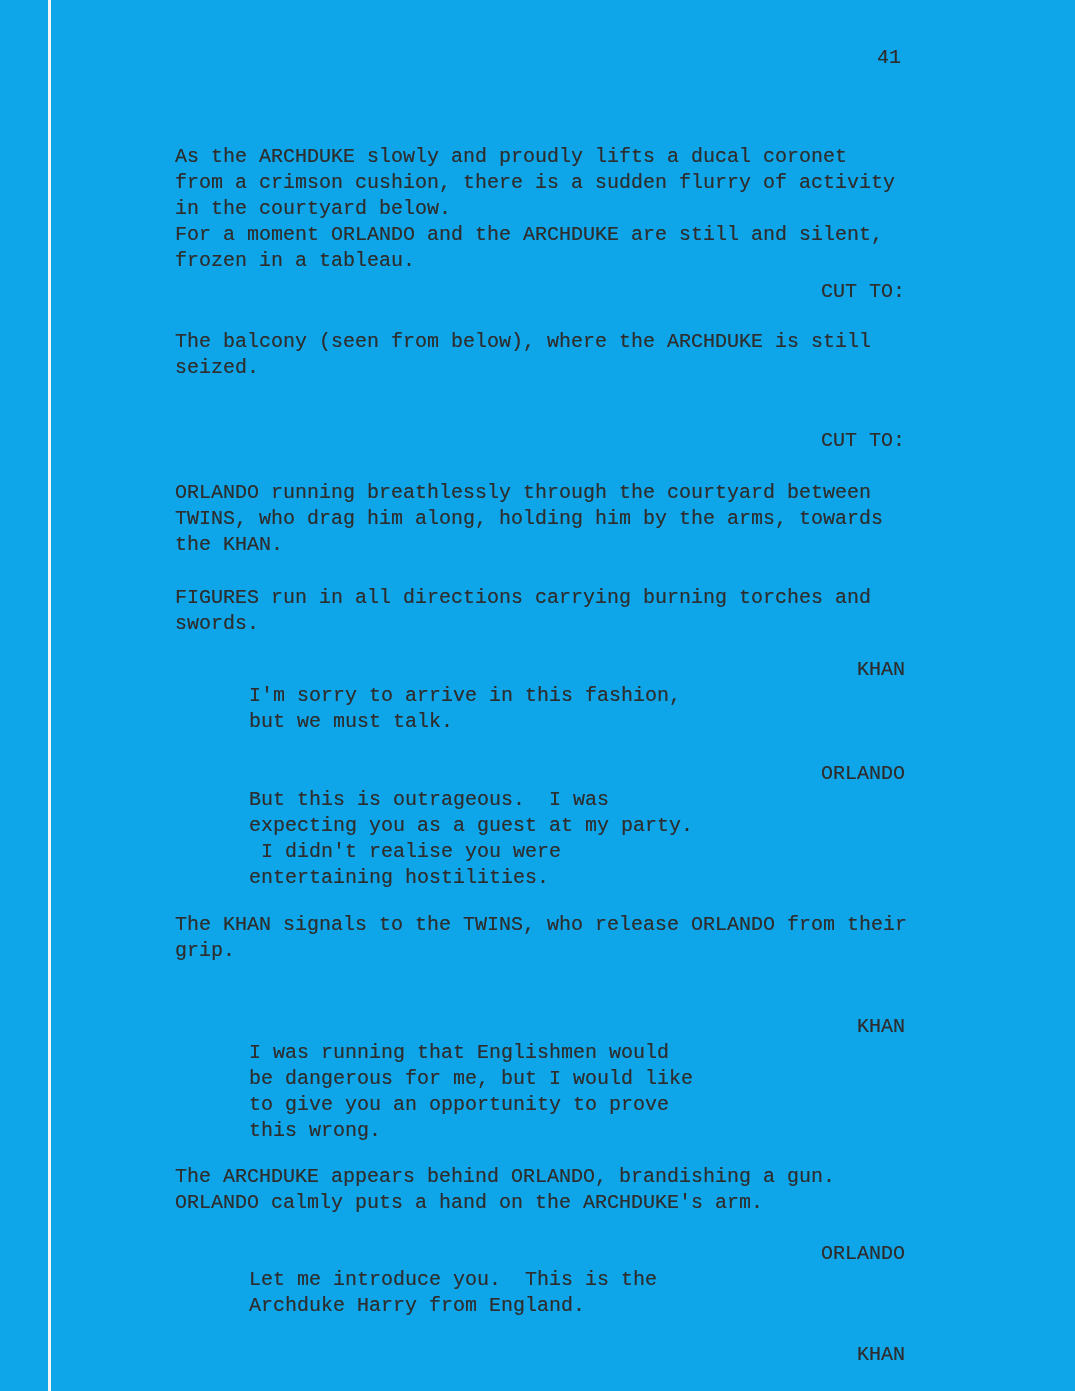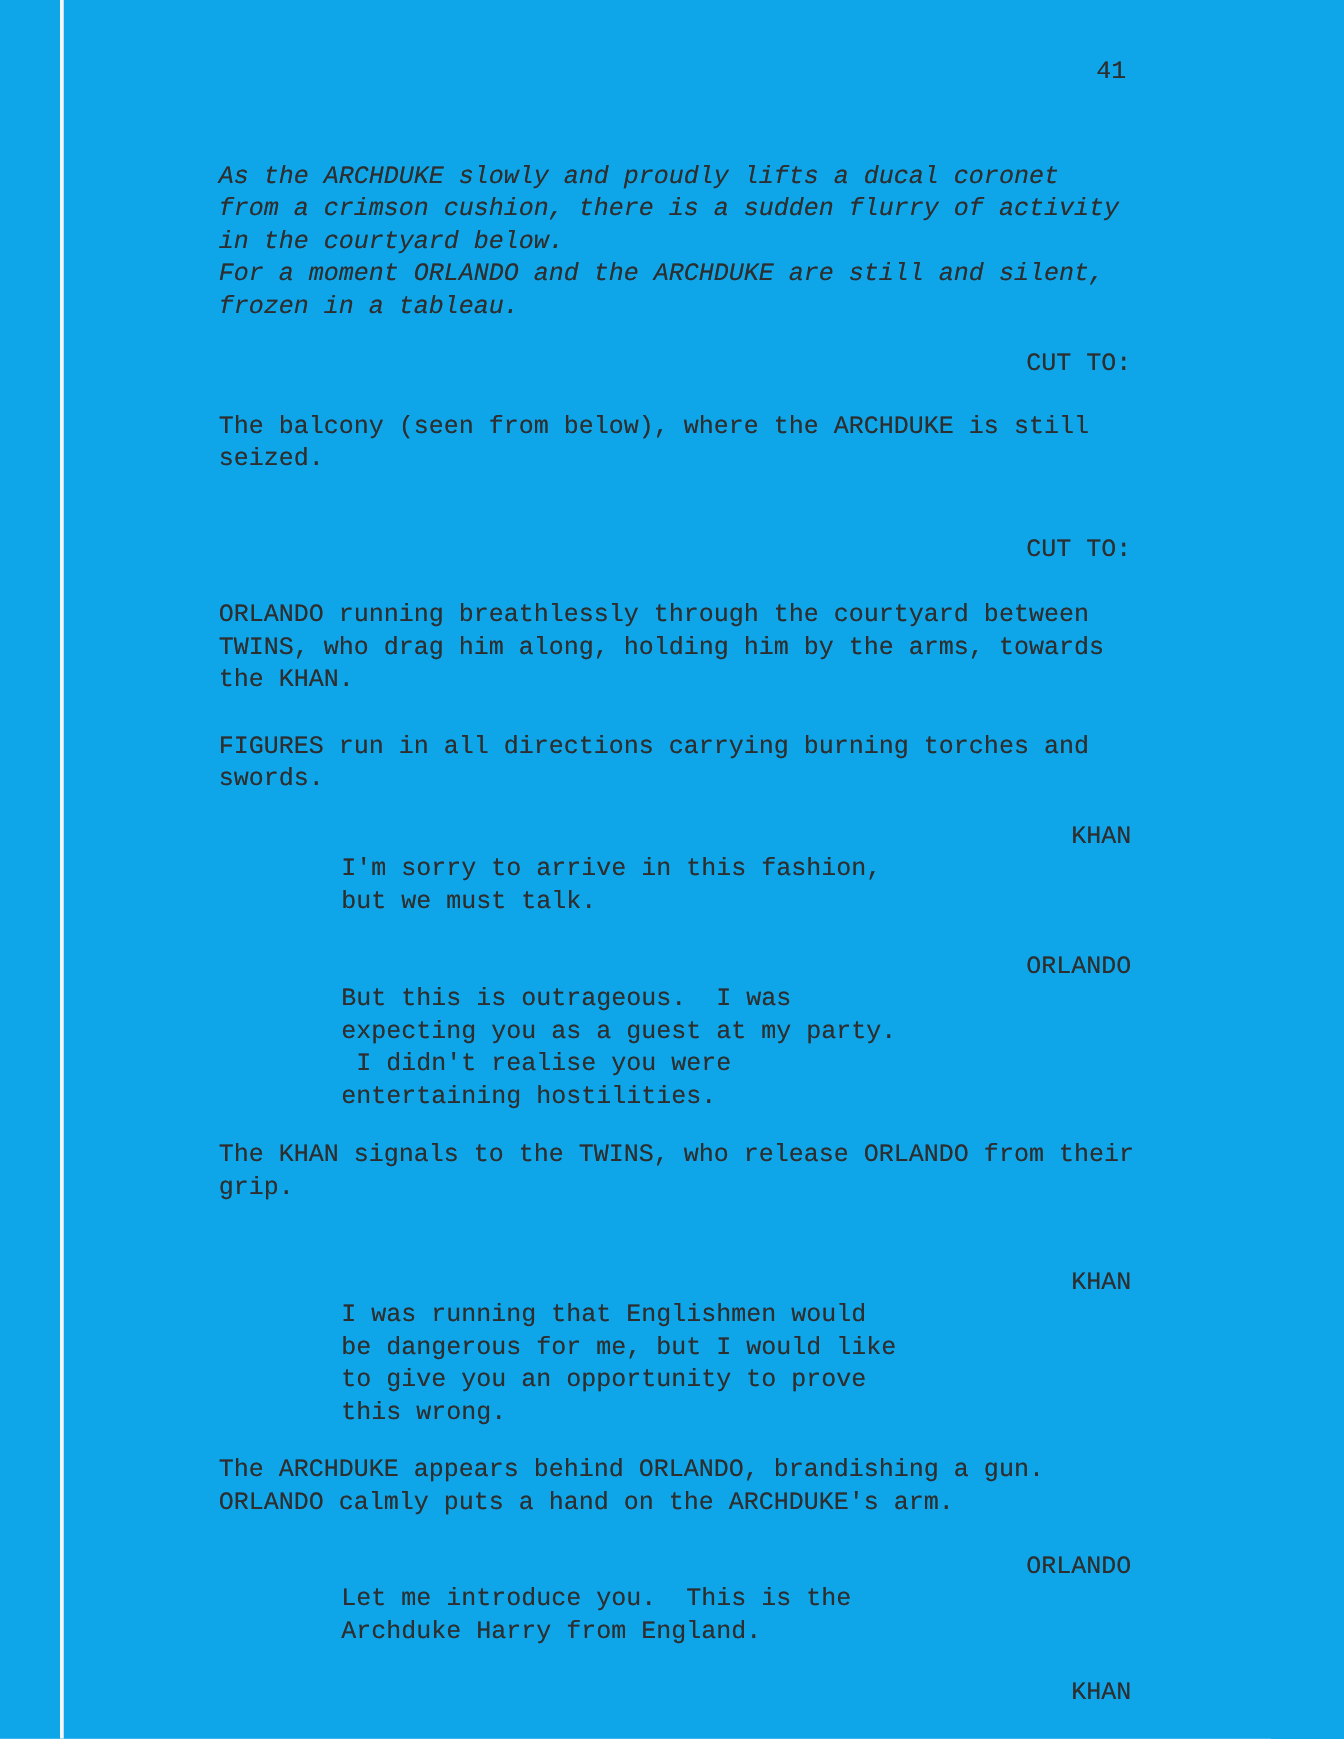--- a/index.html
+++ b/index.html
@@ -33,30 +33,30 @@
     text-align: right;
   }
   .block {
     position: absolute;
     left: 175px;
     width: 730px;
     white-space: pre;
   }
   .block.transition { text-align: right; }
   .dialogue .character { text-align: right; }
-  .dialogue .lines { margin-left: 98px; }
+  .dialogue .lines { margin-left: 74px; }
 </style>
 </head>
 <body>
 
 <div class="page">
   <div class="scan-line"></div>
   <div class="page-number">41</div>
   <div id="blocks">
-      <div class="block action" style="top: 129px; font-style: italic;"><div class="line">As the ARCHDUKE slowly and proudly lifts a ducal coronet</div><div class="line">from a crimson cushion, there is a sudden flurry of activity</div><div class="line">in the courtyard below.</div><div class="line">For a moment ORLANDO and the ARCHDUKE are still and silent,</div><div class="line">frozen in a tableau.</div></div>
+      <div class="block action" style="top: 144px;"><div class="line">As the ARCHDUKE slowly and proudly lifts a ducal coronet</div><div class="line">from a crimson cushion, there is a sudden flurry of activity</div><div class="line">in the courtyard below.</div><div class="line">For a moment ORLANDO and the ARCHDUKE are still and silent,</div><div class="line">frozen in a tableau.</div></div>
       <div class="block transition" style="top: 279px;">CUT TO:</div>
       <div class="block action" style="top: 329px;"><div class="line">The balcony (seen from below), where the ARCHDUKE is still</div><div class="line">seized.</div></div>
       <div class="block transition" style="top: 428px;">CUT TO:</div>
       <div class="block action" style="top: 480px;"><div class="line">ORLANDO running breathlessly through the courtyard between</div><div class="line">TWINS, who drag him along, holding him by the arms, towards</div><div class="line">the KHAN.</div></div>
       <div class="block action" style="top: 585px;"><div class="line">FIGURES run in all directions carrying burning torches and</div><div class="line">swords.</div></div>
       <div class="block dialogue" style="top: 657px;"><div class="character">KHAN</div><div class="lines"><div class="line">I'm sorry to arrive in this fashion,</div><div class="line">but we must talk.</div></div></div>
       <div class="block dialogue" style="top: 761px;"><div class="character">ORLANDO</div><div class="lines"><div class="line">But this is outrageous.  I was</div><div class="line">expecting you as a guest at my party.</div><div class="line"> I didn't realise you were</div><div class="line">entertaining hostilities.</div></div></div>
       <div class="block action" style="top: 912px;"><div class="line">The KHAN signals to the TWINS, who release ORLANDO from their</div><div class="line">grip.</div></div>
       <div class="block dialogue" style="top: 1014px;"><div class="character">KHAN</div><div class="lines"><div class="line">I was running that Englishmen would</div><div class="line">be dangerous for me, but I would like</div><div class="line">to give you an opportunity to prove</div><div class="line">this wrong.</div></div></div>
       <div class="block action" style="top: 1164px;"><div class="line">The ARCHDUKE appears behind ORLANDO, brandishing a gun.</div><div class="line">ORLANDO calmly puts a hand on the ARCHDUKE's arm.</div></div>

